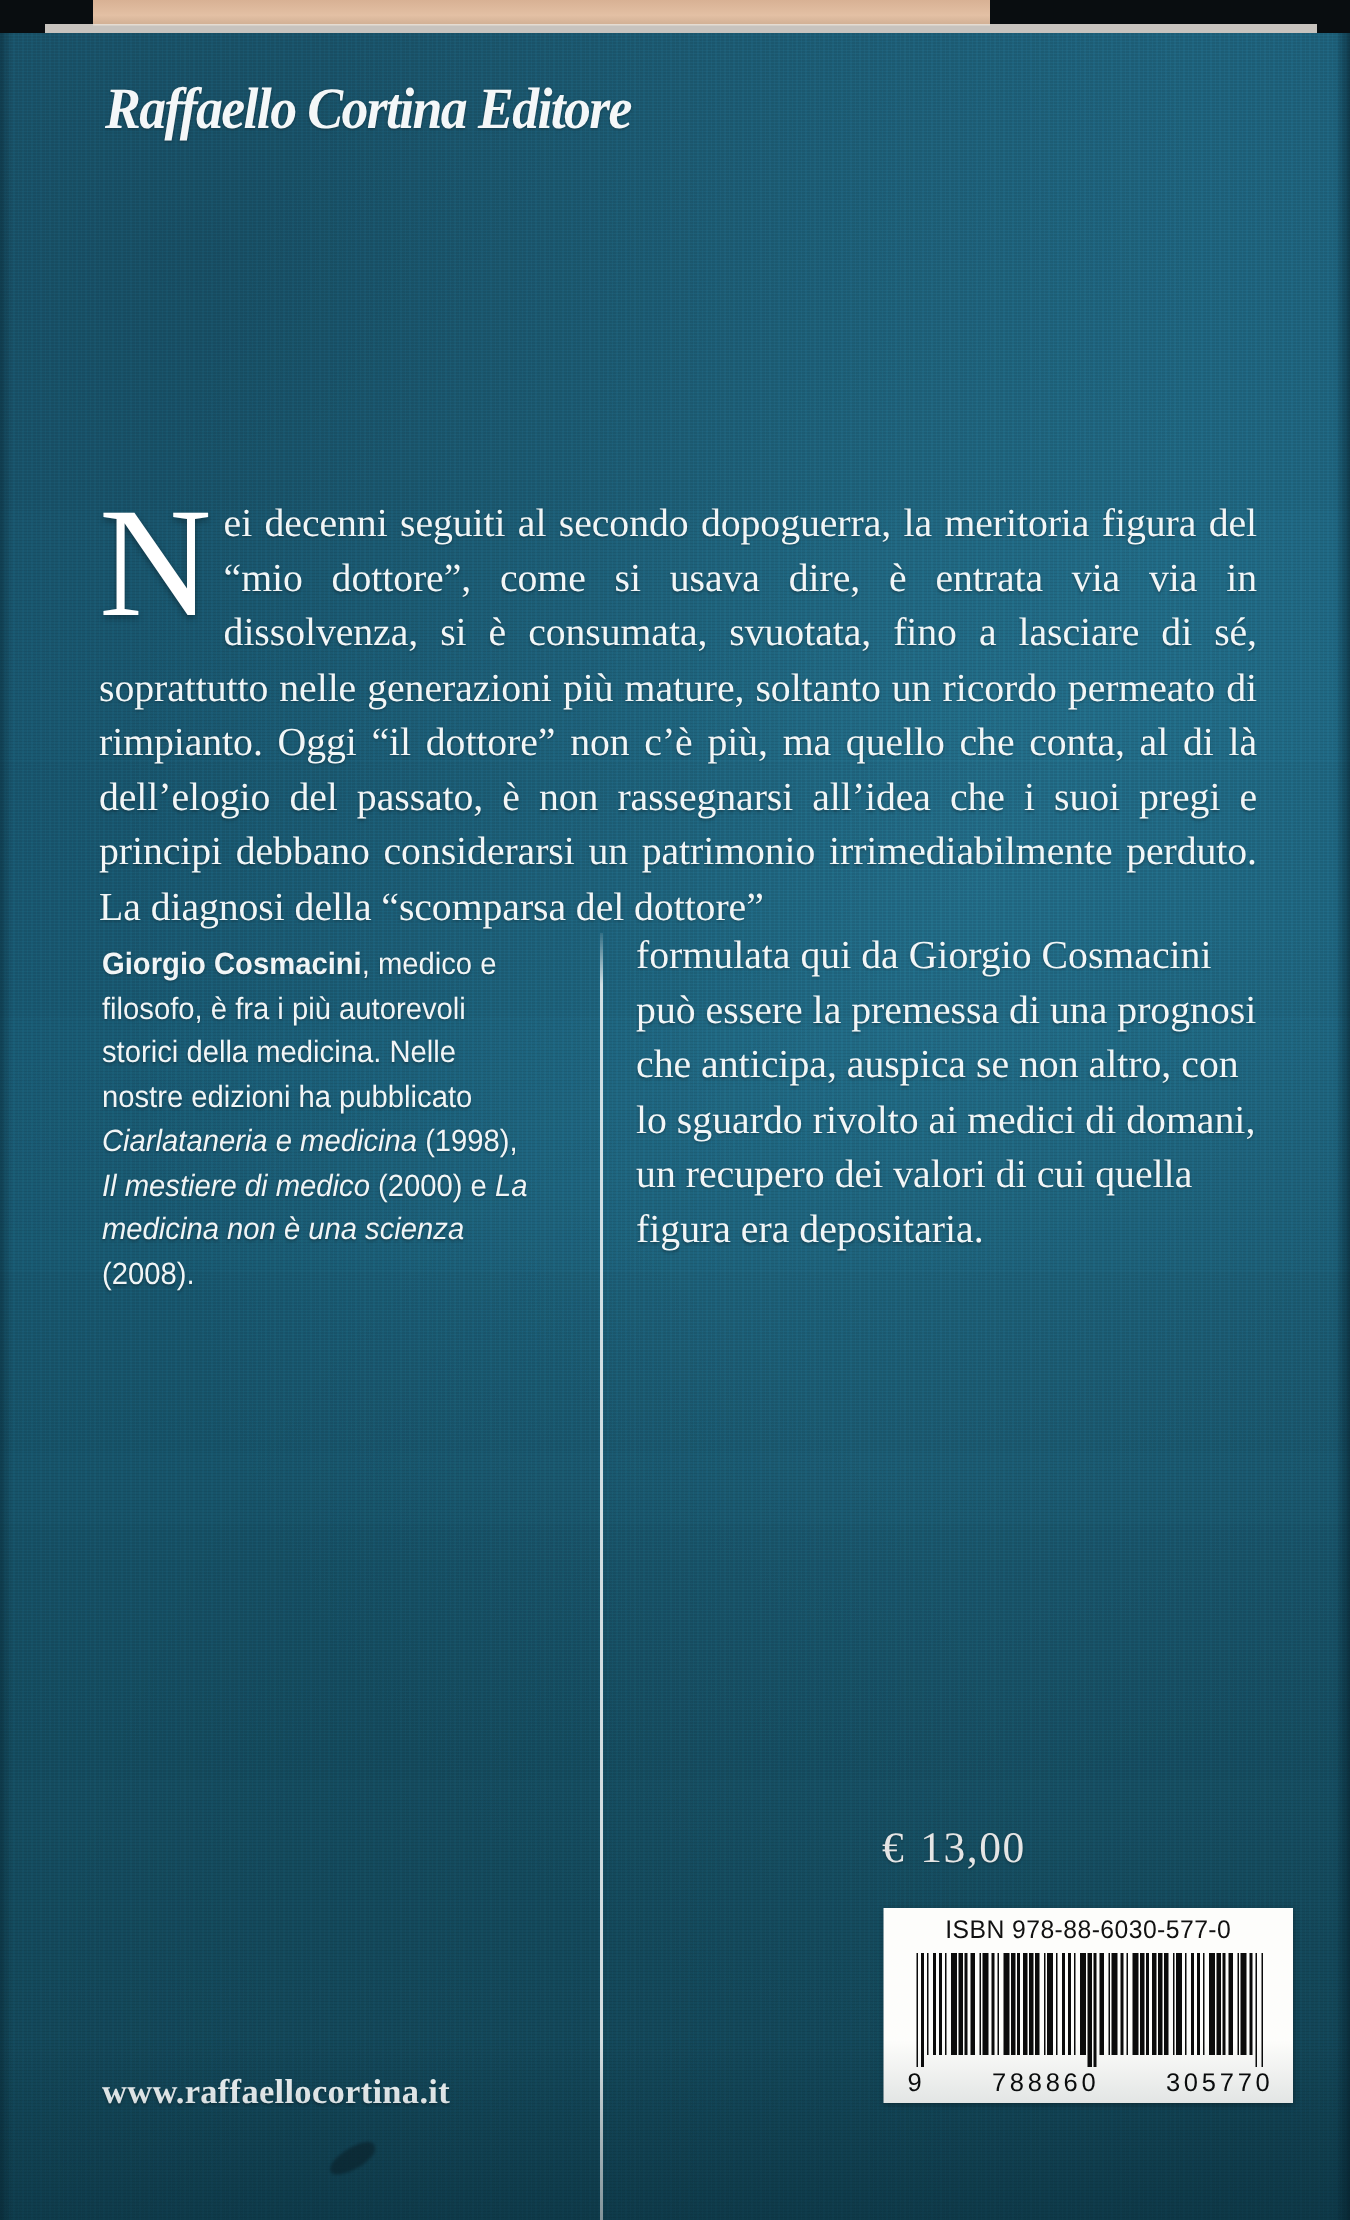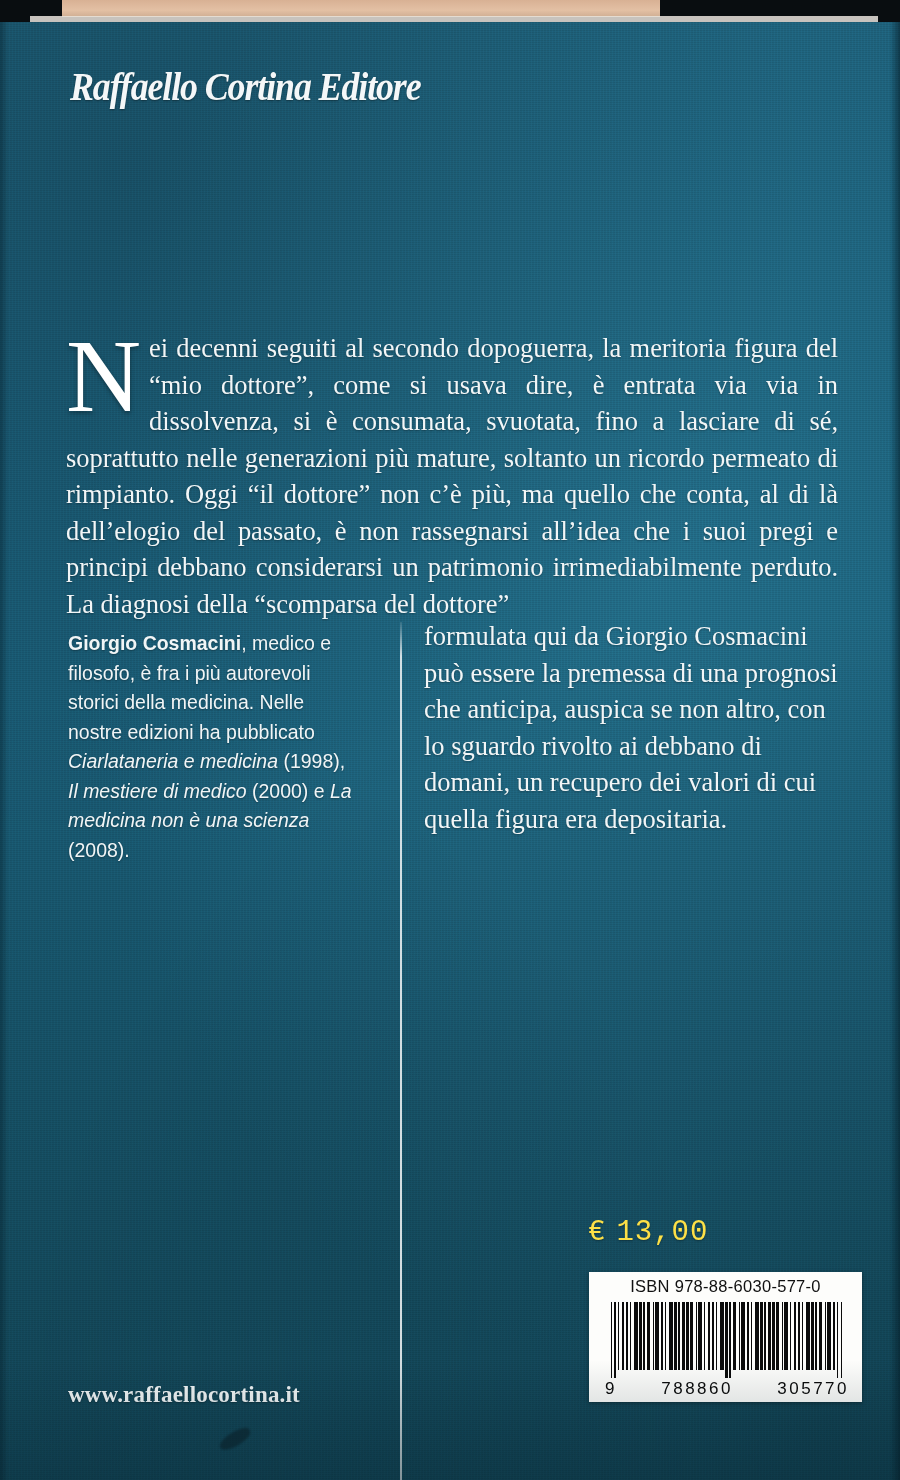--- a/index.html
+++ b/index.html
@@ -91,21 +91,21 @@
       radial-gradient(circle at 14% 10%, rgba(0,0,0,.16) 0%, rgba(0,0,0,0) 45%),
       radial-gradient(circle at 92% 96%, rgba(0,0,0,.22) 0%, rgba(0,0,0,0) 50%),
       radial-gradient(circle at 5% 92%, rgba(0,0,0,.18) 0%, rgba(0,0,0,0) 42%);
     pointer-events: none;
   }
 
   .layer { position: absolute; z-index: 20; }
 
   
   #masthead {
-    top: 64px; left: 70px;
+    top: 50px; left: 70px;
     width: 760px;
     display: flex;
     align-items: baseline;
     gap: 16px;
     white-space: nowrap;
   }
   .publisher-logo {
     font-family: "Liberation Serif", serif;
     font-style: italic;
     font-weight: 700;
@@ -179,24 +179,24 @@
     font-family: "Liberation Serif", serif;
     font-size: 26.5px;
     line-height: 36.5px;
     color: #f2f6f7;
     text-shadow: 0 1px 2px rgba(0,0,0,.30);
   }
 
   
   #price {
     top: 1216px; left: 588px;
-    font-family: Liberation Mono, monospace;
+    font-family: Liberation Serif, serif;
     font-size: 29px;
     letter-spacing: 1px;
-    color: #fde047;
+    color: #e5e5e5;
     text-shadow: 0 1px 2px rgba(0,0,0,.3);
   }
   #price .euro { margin-right: 10px; }
 
   
   #barcode-block {
     top: 1272px; left: 589px;
     width: 273px;
     height: 130px;
     background: #fdfdfb;
@@ -282,21 +282,21 @@
   <div id="blurb" class="layer">
     <span class="dropcap">N</span><span>ei decenni seguiti al secondo dopoguerra, la meritoria figura del “mio dottore”, come si usava dire, è entrata via via in dissolvenza, si è consumata, svuotata, fino a lasciare di sé, soprattutto nelle generazioni più mature, soltanto un ricordo permeato di rimpianto. Oggi “il dottore” non c’è più, ma quello che conta, al di là dell’elogio del passato, è non rassegnarsi all’idea che i suoi pregi e principi debbano considerarsi un patrimonio irrimediabilmente perduto. La diagnosi della “scomparsa del dottore”</span>
   </div>
 
   <div id="divider" class="layer"></div>
 
   <div id="bio" class="layer">
     <b>Giorgio Cosmacini</b><span>, medico e filosofo, è fra i più autorevoli storici della medicina. Nelle nostre edizioni ha pubblicato </span><i>Ciarlataneria e medicina</i><span> (1998), </span><i>Il mestiere di medico</i><span> (2000) e </span><i>La medicina non è una scienza</i><span> (2008).</span>
   </div>
 
-  <div id="blurb-cont" class="layer">formulata qui da Giorgio Cosmacini può essere la premessa di una prognosi che anticipa, auspica se non altro, con lo sguardo rivolto ai debbano di domani, un recupero dei valori di cui quella figura era depositaria.</div>
+  <div id="blurb-cont" class="layer">formulata qui da Giorgio Cosmacini può essere la premessa di una prognosi che anticipa, auspica se non altro, con lo sguardo rivolto ai medici di domani, un recupero dei valori di cui quella figura era depositaria.</div>
 
   <div id="price" class="layer">
     <span class="euro">€</span><span>13,00</span>
   </div>
 
   <div id="barcode-block" class="layer">
     <div id="isbn-text">ISBN 978-88-6030-577-0</div>
     <div id="bars">
         <span style="width: 1.34884px; height: 76px;"></span>
         <span style="width: 1.34884px; height: 76px; background: transparent;"></span>

